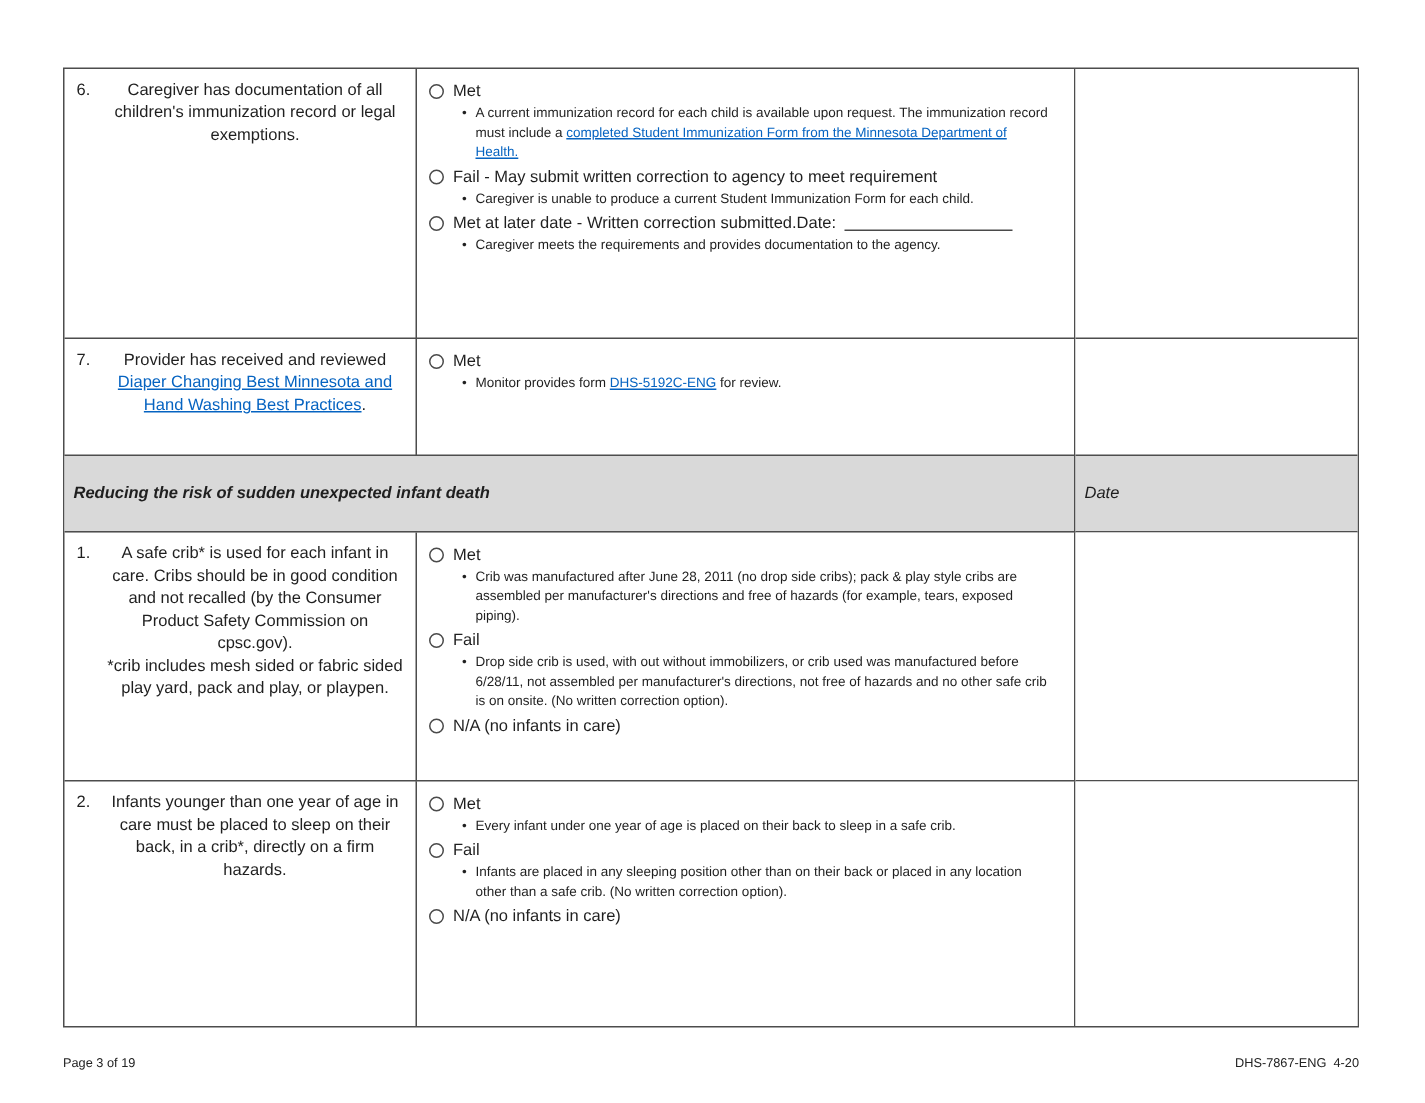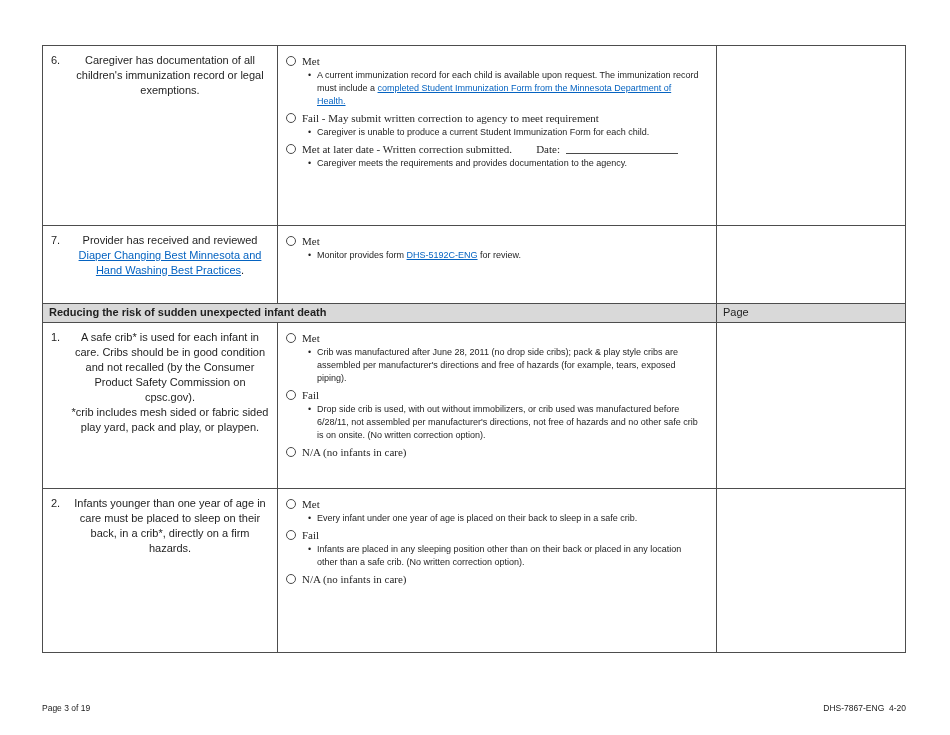--- a/index.html
+++ b/index.html
@@ -18,33 +18,33 @@
   .rhead { min-height:19px; }
   .ri1 { min-height:166px; }
   .ri2 { min-height:163px; }
 
   .qcell { display:flex; align-items:flex-start; padding:7px 6px 4px 8px; font-size:11px; line-height:15px; }
   .qnum { width:18px; flex:none; }
   .qtext { flex:1;text-align:center; }
   .qnote { }
 
   .ocell { padding:5px 12px 4px 8px; font-size:11px; }
-  .opt { display:flex; align-items:flex-start; margin-top:3px;font-family:Liberation Serif, serif; }
+  .opt { display:flex; align-items:flex-start; margin-top:3px; }
   .radio { width:10px; height:10px; border:1px solid #4a4a4a; border-radius:50%; flex:none; margin-top:2px; margin-right:6px; background:#fff; cursor:pointer; }
   .olabel { line-height:14px; }
-  .datelab { margin-left:24px; }
+  .datelab { margin-left:0; }
   .dateline { display:inline-block; width:112px; height:12px; border-bottom:1px solid #4a4a4a; margin-left:6px; flex:none; }
 
   .bullet { display:flex; align-items:flex-start; margin:1px 2px 3px 22px; font-size:9px; line-height:13px; }
   .bdot { width:9px; flex:none; }
   .btext { flex:1; }
 
   .link { color:var(--link, #0563C1); text-decoration:underline; cursor:pointer; }
 
-  .hcell { background:var(--section_bg, #D9D9D9); padding:1px 6px; font-size:11px; line-height:14px; }
+  .hcell { background:var(--section_bg, #D9D9D9); padding:18px 6px; font-size:11px; line-height:14px; font-style:italic; }
   .hspan { grid-column:span 2; }
   .htitle { font-weight:bold; }
 
   .ncell { background:#fff; }
 
   .footer { position:absolute; left:42px; right:44px; top:703px; display:flex; justify-content:space-between; font-size:8.5px; color:#222; white-space:pre; }
 </style>
 </head>
 <body>
 
@@ -103,21 +103,21 @@
         </div>
       </div>
       <div class="cell ncell"></div>
     </div>
 
     <div class="row rhead">
       <div class="cell hcell hspan">
         <span class="htitle">Reducing the risk of sudden unexpected infant death</span>
       </div>
       <div class="cell hcell">
-        <span>Page</span>
+        <span>Date</span>
       </div>
     </div>
 
     <div class="row ri1">
       <div class="cell qcell">
         <span class="qnum">1.</span>
         <div class="qtext">
           <div>A safe crib* is used for each infant in care. Cribs should be in good condition and not recalled (by the Consumer Product Safety Commission on cpsc.gov).</div>
           <div class="qnote">*crib includes mesh sided or fabric sided play yard, pack and play, or playpen.</div>
         </div>

